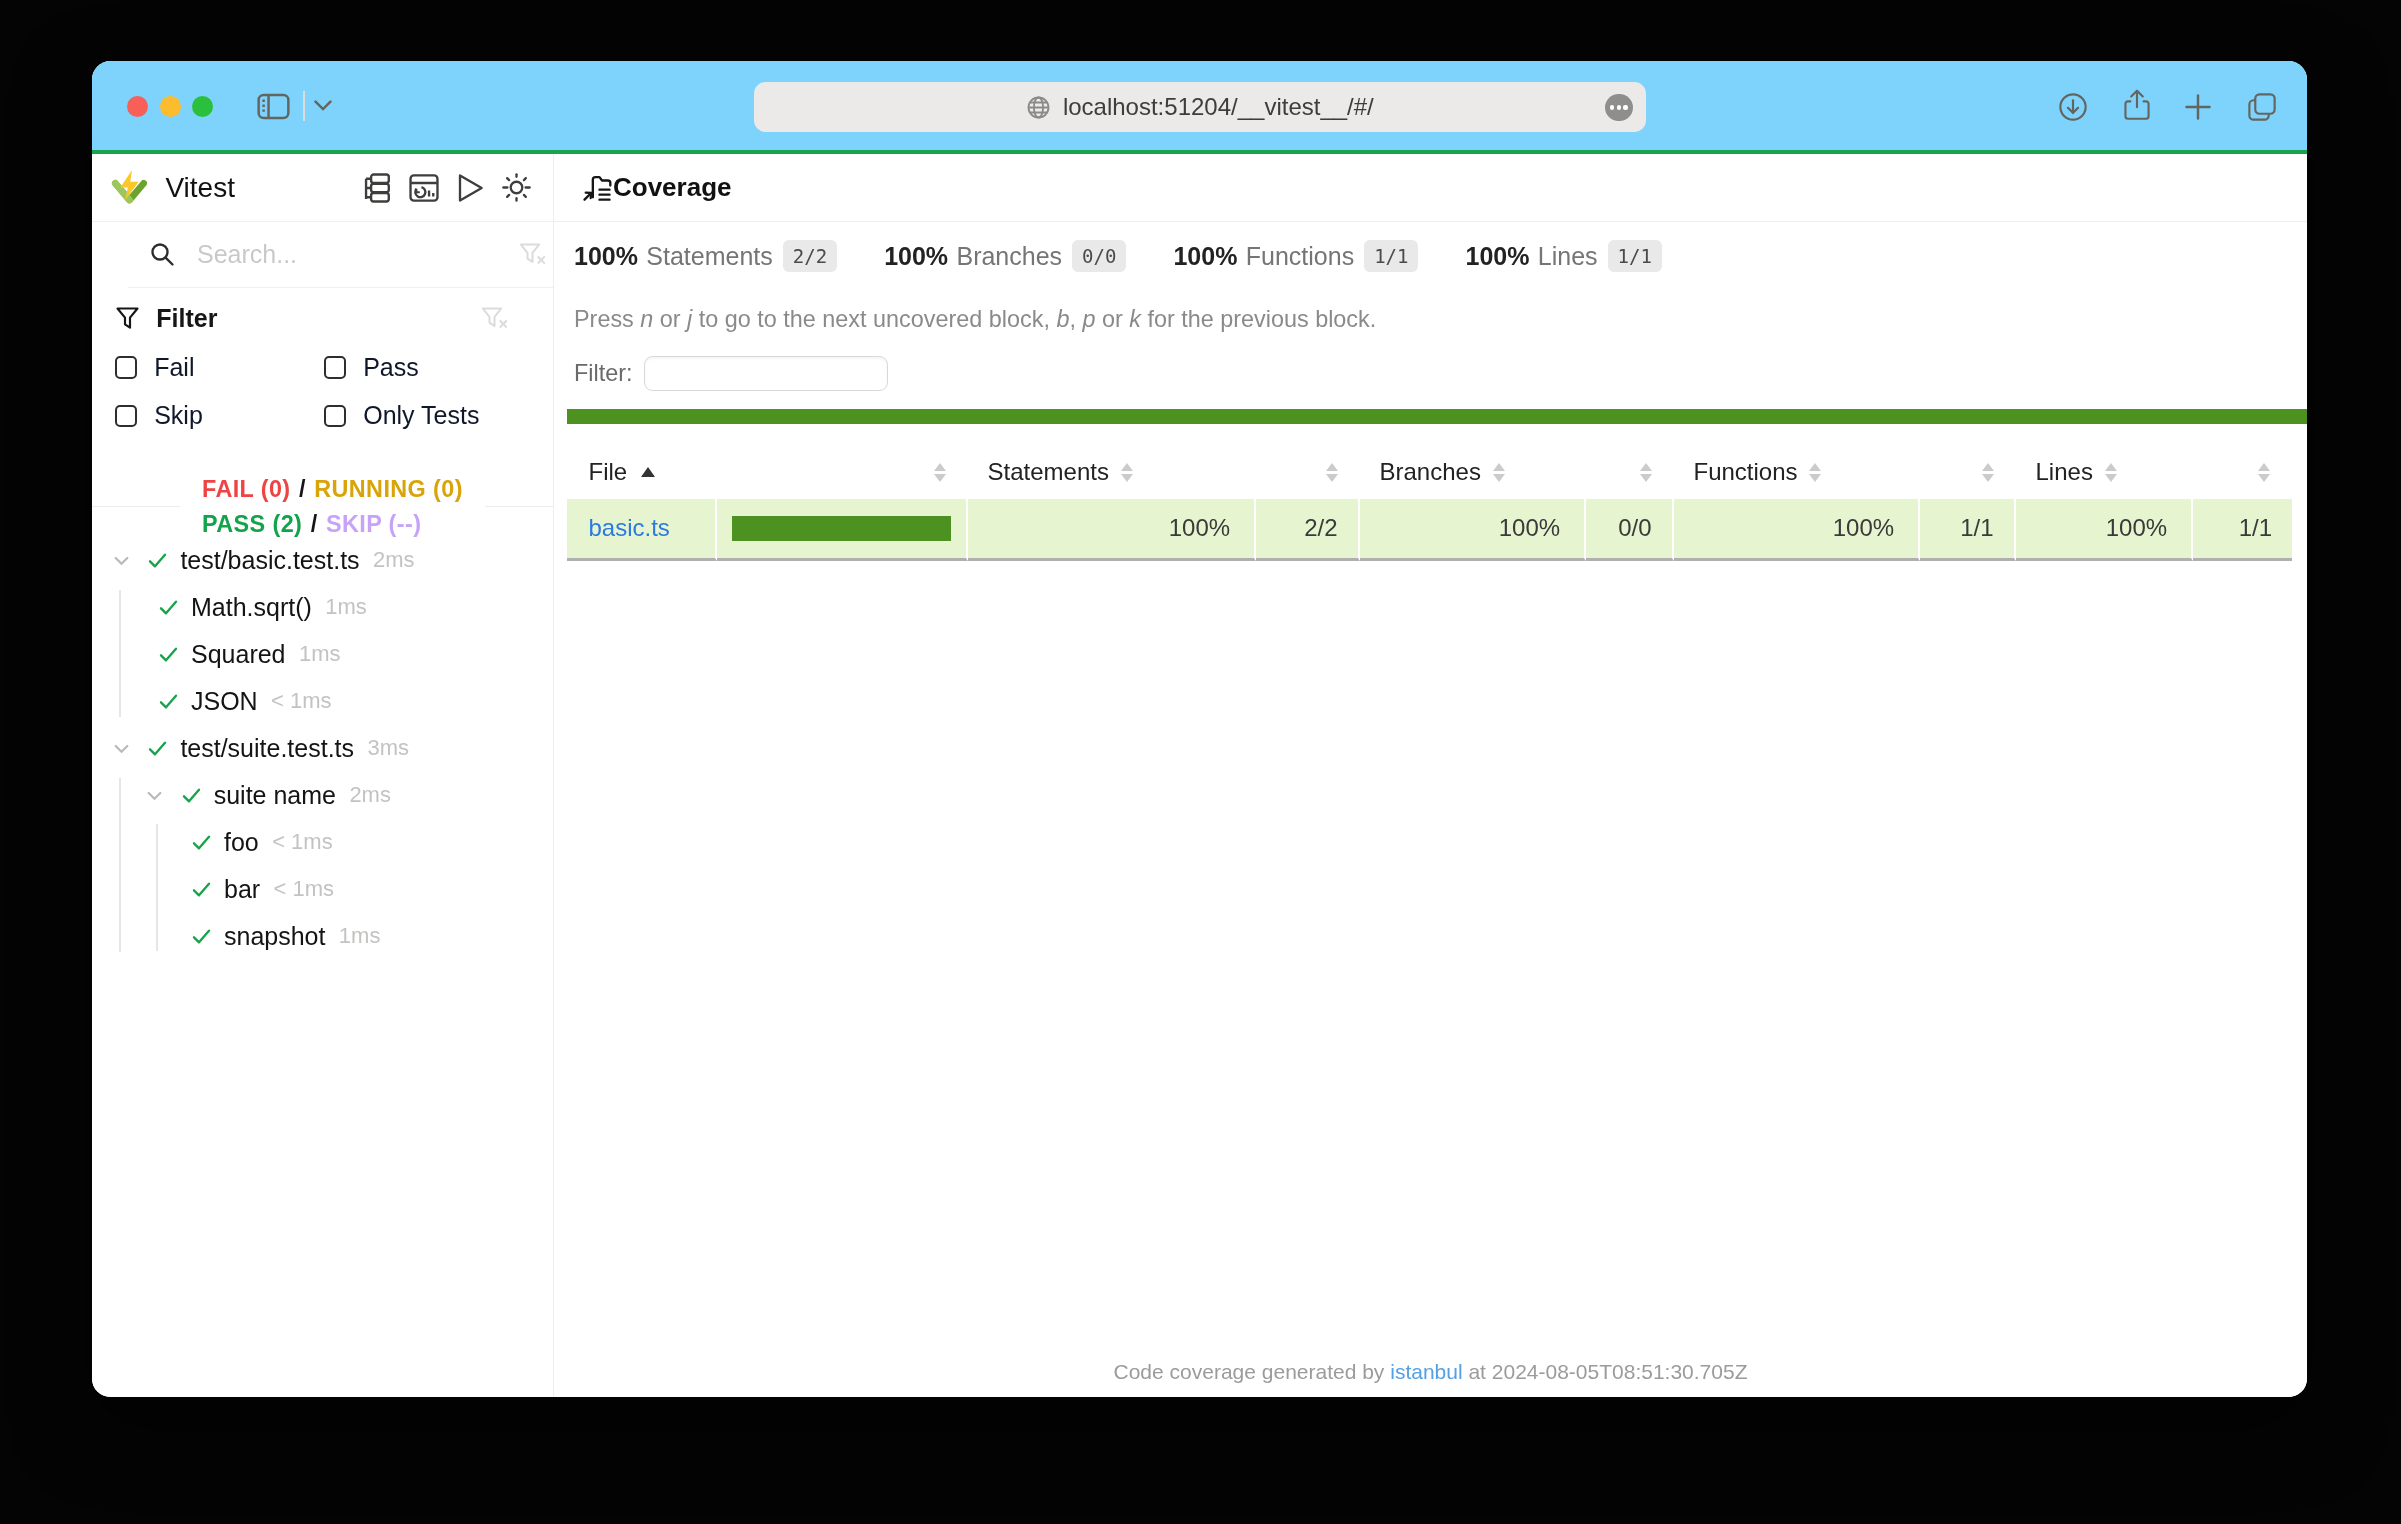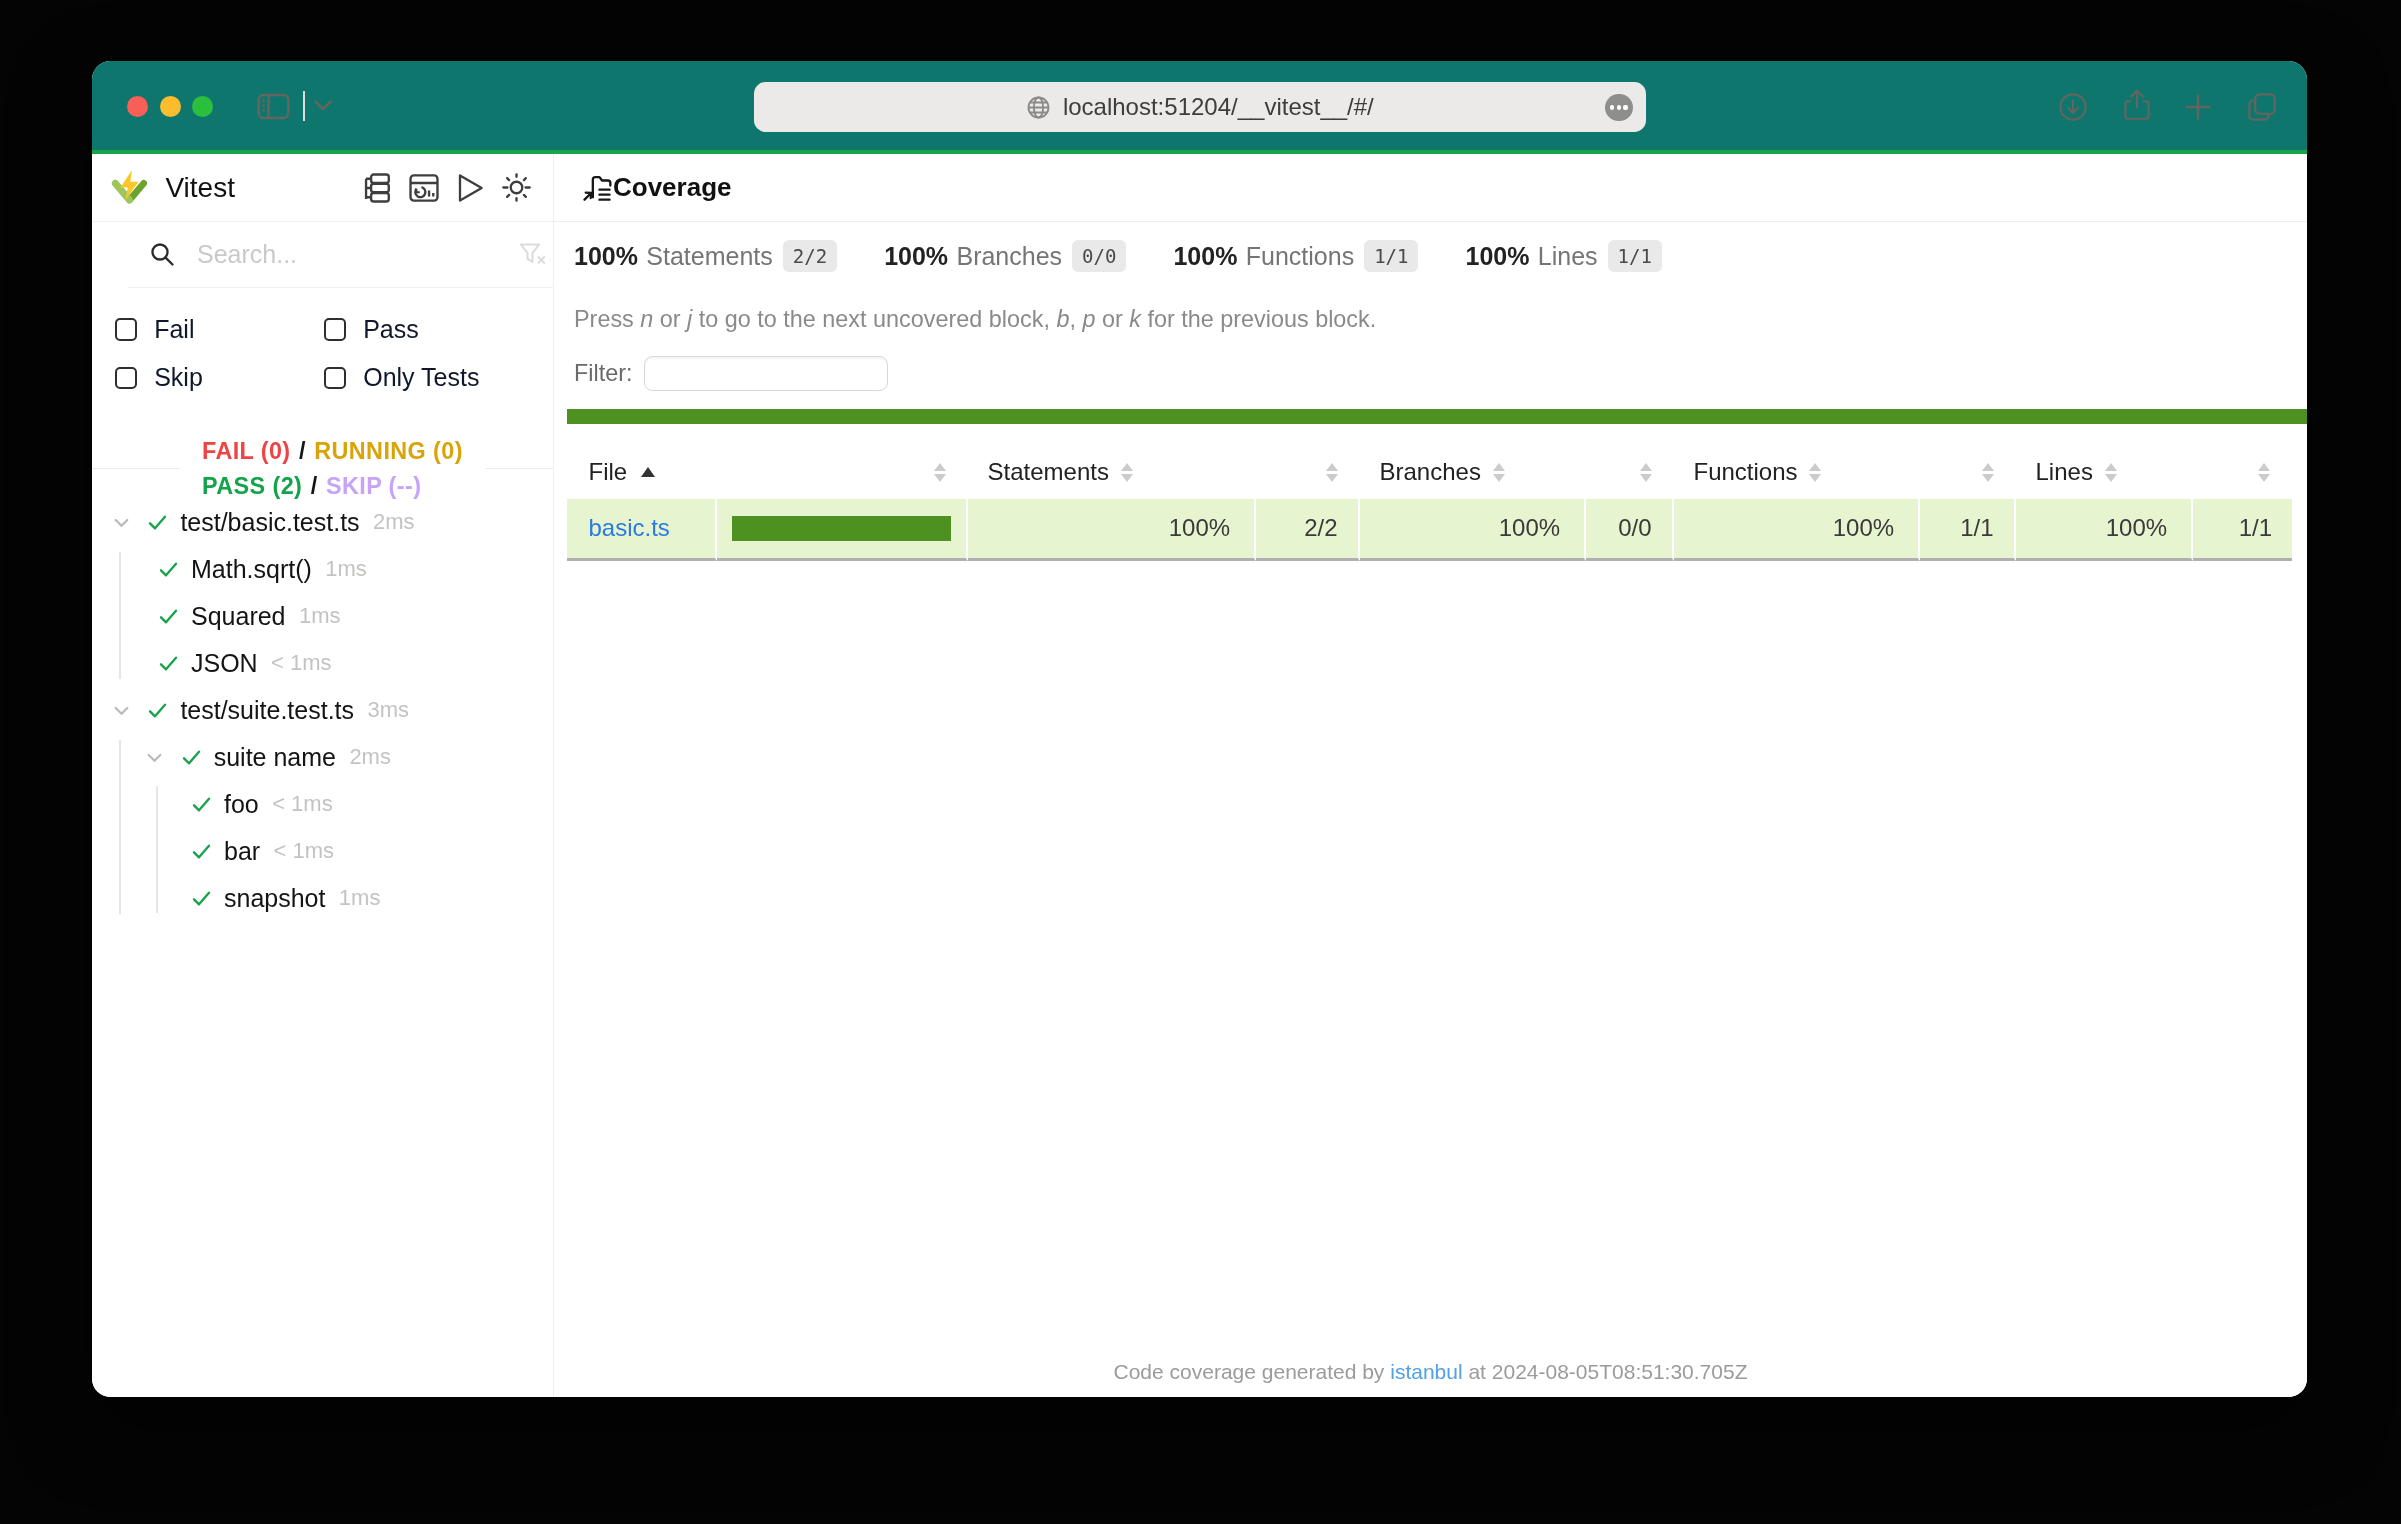--- a/index.html
+++ b/index.html
@@ -5,21 +5,21 @@
   * { margin:0; padding:0; box-sizing:border-box; }
   html,body { width:2401px; height:1524px; }
   body { background:#040404; font-family:"Liberation Sans", sans-serif; position:relative; overflow:hidden; }
 
   
   .window { position:absolute; left:92px; top:61px; width:2215px; height:1336px;
     background:#fff; border-radius:18.4px; overflow:hidden;
     box-shadow:0 28px 75px rgba(0,0,0,.6); display:flex; flex-direction:column; }
 
   
-  .toolbar { height:89px; background:#0f766e; position:relative; flex:none; }
+  .toolbar { height:89px; background:#7dd3fc; position:relative; flex:none; }
   .tl { position:absolute; top:35px; width:21px; height:21px; border-radius:50%; }
   .tl.red { left:35px; background:#f75f58; }
   .tl.yellow { left:68px; background:#fbbd2e; }
   .tl.green { left:100px; background:#2ac03e; }
   .tb-icon { position:absolute; color:#65655f; }
   .tb-divider { position:absolute; left:211px; top:30px; width:1.7px; height:30px; background:#dddcda; }
   .urlbar { position:absolute; left:662px; top:21px; width:892px; height:50px; background:#ebeae8;
     border-radius:11.7px; display:flex; align-items:center; justify-content:center; }
   .url-text { font-size:24px; color:#3d3d3b; margin-left:11.7px; }
   .ellipsis-btn { position:absolute; right:13.4px; top:11.7px; width:27.6px; height:27.6px; border-radius:50%;
@@ -258,20 +258,35 @@
         <span class="faded-icon">
           <svg width="27" height="25" viewBox="0 0 32 30" fill="none" stroke="currentColor" stroke-width="2.4" stroke-linecap="round" stroke-linejoin="round">
             <path d="M2 3 H24 L16 13 V24 L10 20 V13 Z"></path>
             <line x1="23" y1="18" x2="30" y2="25"></line>
             <line x1="30" y1="18" x2="23" y2="25"></line>
           </svg>
         </span>
       </div>
 
       <div class="filter-panel">
+        <div class="fp-title-row">
+          <span style="color:#161616;">
+            <svg width="25" height="25" viewBox="0 0 30 30" fill="none" stroke="currentColor" stroke-width="2.6" stroke-linecap="round" stroke-linejoin="round">
+              <path d="M3 3 H27 L18 14 V26 L12 22 V14 Z"></path>
+            </svg>
+          </span>
+          <span class="fp-title">Filter</span>
+          <span class="faded-icon" style="margin-right:22.6px;">
+            <svg width="27" height="25" viewBox="0 0 32 30" fill="none" stroke="currentColor" stroke-width="2.4" stroke-linecap="round" stroke-linejoin="round">
+              <path d="M2 3 H24 L16 13 V24 L10 20 V13 Z"></path>
+              <line x1="23" y1="18" x2="30" y2="25"></line>
+              <line x1="30" y1="18" x2="23" y2="25"></line>
+            </svg>
+          </span>
+        </div>
         <div class="fp-grid">
           <div class="chk-row">
             <span class="chk-box"></span>
             <span class="chk-label">Fail</span>
           </div>
           <div class="chk-row">
             <span class="chk-box"></span>
             <span class="chk-label">Pass</span>
           </div>
           <div class="chk-row">

